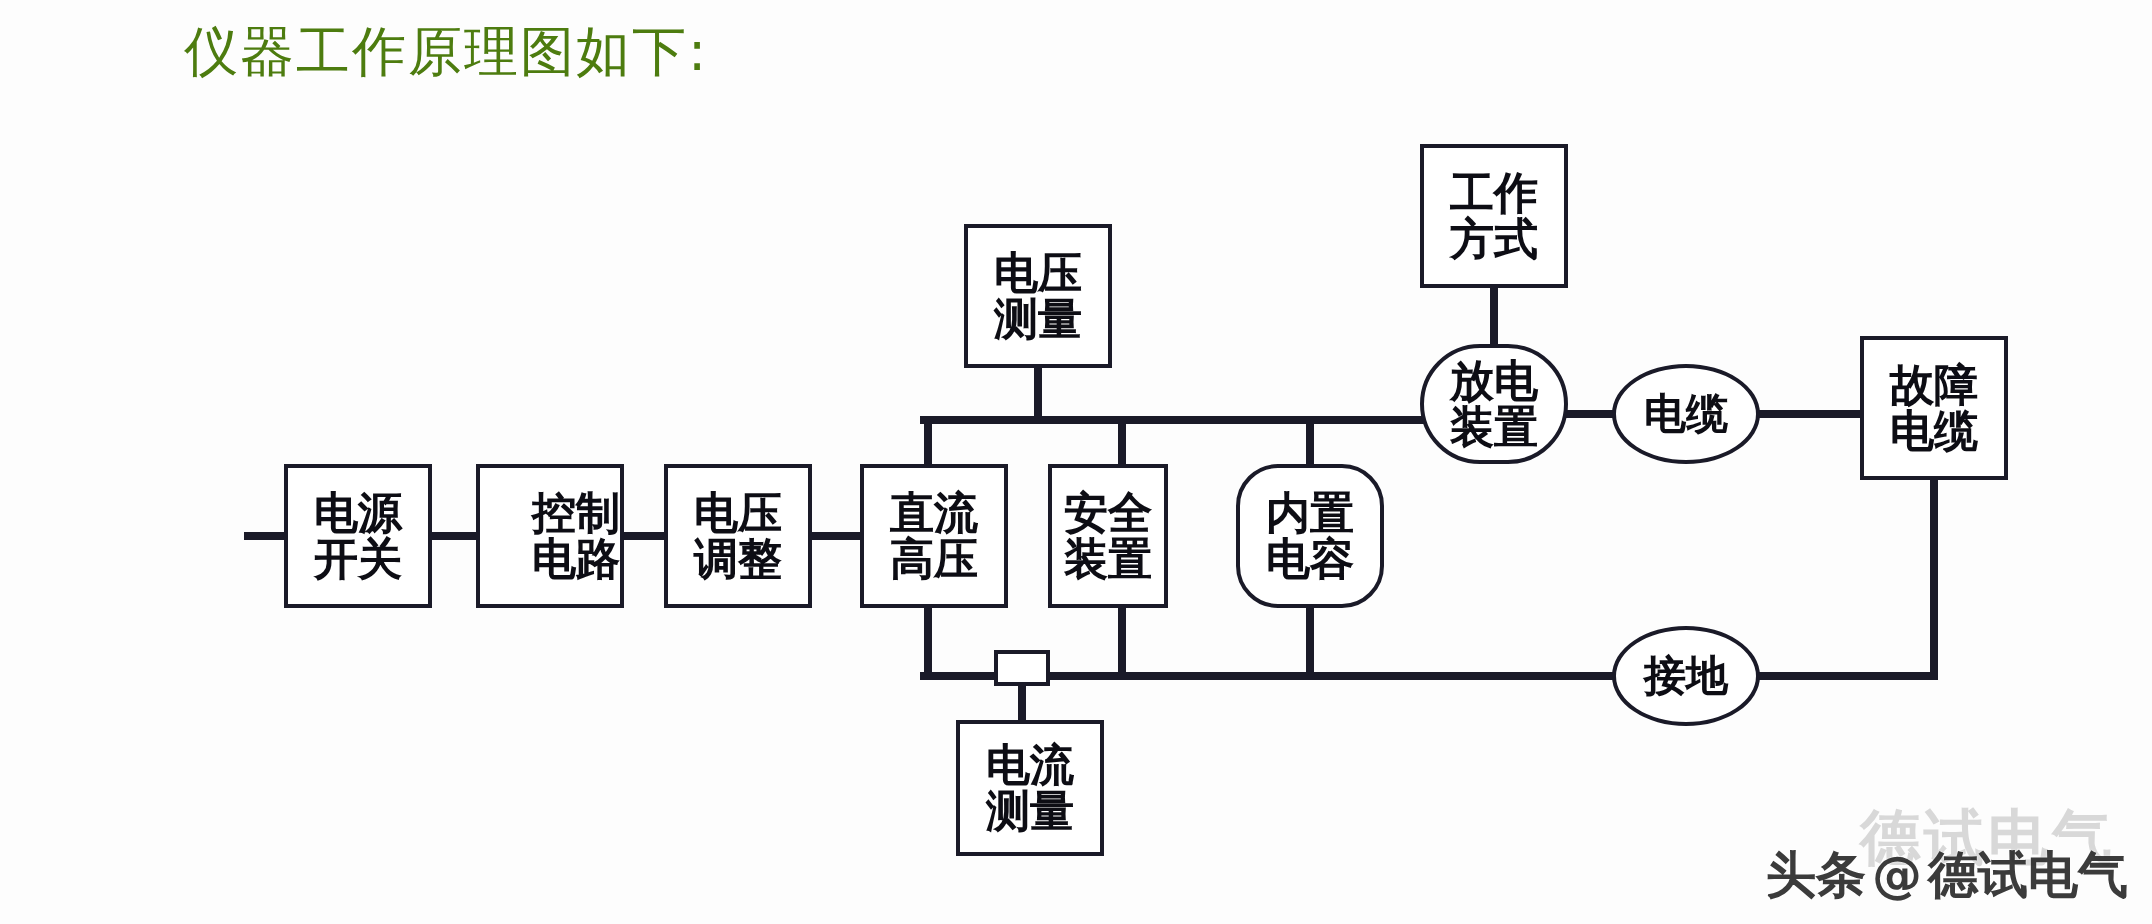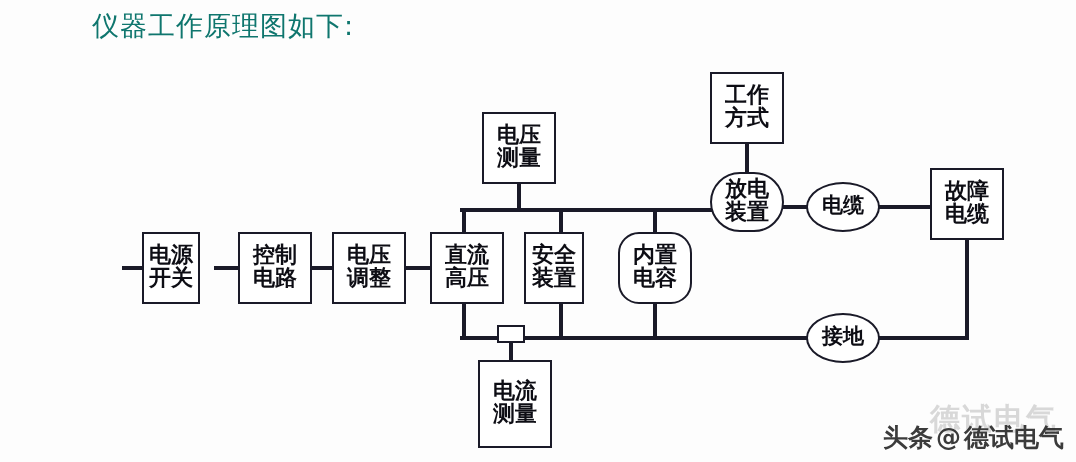--- a/index.html
+++ b/index.html
@@ -15,21 +15,21 @@
     width: 1076px;
     height: 462px;
     background: #fdfdfd;
     overflow: hidden;
   }
   #title {
     position: absolute;
     left: 92px;
     top: 8px;
     font-size: 27px;
-    color: #0f766e;
+    color: #4d7c0f;
     letter-spacing: 1px;
     font-family: "DejaVu Sans", "Liberation Sans", sans-serif;
     white-space: nowrap;
   }
   
   #diagram {
     position: absolute;
     left: 0;
     top: 0;
     width: 1076px;
@@ -45,21 +45,21 @@
     align-items: center;
     justify-content: center;
     color: #0d0d14;
   }
   .node .lbl {
     display: block;
     text-align: center;
     line-height: 1.06;
     font-weight: 700;
     letter-spacing: 0px;
-    font-family: Liberation Mono, monospace;
+    font-family: Liberation Serif, serif;
     white-space: pre-line;
   }
   .box .lbl { font-size: 22px; }
   .ellipse {
     border-radius: 50%;
   }
   .ellipse .lbl { font-size: 21px; font-weight: 700; }
   .ac .lbl {
     font-size: 23px;
     font-weight: 400;
@@ -130,26 +130,26 @@
 
       <line x1="747" y1="144" x2="747" y2="172"></line>
       <line x1="784" y1="207" x2="808" y2="207"></line>
       <line x1="878" y1="207" x2="930" y2="207"></line>
       <line x1="967" y1="240" x2="967" y2="338"></line>
       <line x1="878" y1="338" x2="967" y2="338"></line>
     </g>
   </svg>
 
 
-  <div class="node box" style="left:142px; top:232px; width:58px; height:72px;">
+  <div class="node box" style="left:142px; top:232px; width:74px; height:72px;">
     <span class="lbl">电源
 开关</span>
   </div>
 
-  <div class="node box" style="left:238px; top:232px; width:74px; height:72px;">
+  <div class="node box" style="left:238px; top:232px; width:74px; height:72px;justify-content:flex-end;">
     <span class="lbl">控制
 电路</span>
   </div>
 
   <div class="node box" style="left:332px; top:232px; width:74px; height:72px;">
     <span class="lbl">电压
 调整</span>
   </div>
 
   <div class="node box" style="left:430px; top:232px; width:74px; height:72px;">
@@ -165,21 +165,21 @@
   <div class="node box" style="left:618px; top:232px; width:74px; height:72px;border-radius:21px;">
     <span class="lbl">内置
 电容</span>
   </div>
 
   <div class="node box" style="left:482px; top:112px; width:74px; height:72px;">
     <span class="lbl">电压
 测量</span>
   </div>
 
-  <div class="node box" style="left:478px; top:360px; width:74px; height:88px;">
+  <div class="node box" style="left:478px; top:360px; width:74px; height:68px;">
     <span class="lbl">电流
 测量</span>
   </div>
 
   <div class="node box" style="left:710px; top:72px; width:74px; height:72px;">
     <span class="lbl">工作
 方式</span>
   </div>
 
   <div class="node box" style="left:710px; top:172px; width:74px; height:60px;border-radius:30px;">

